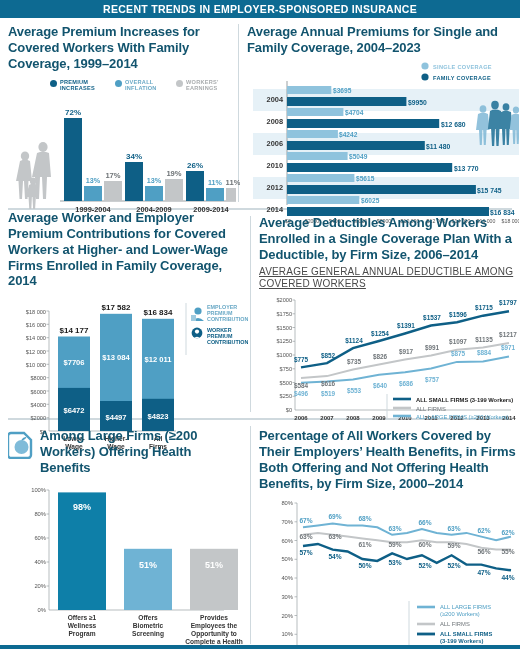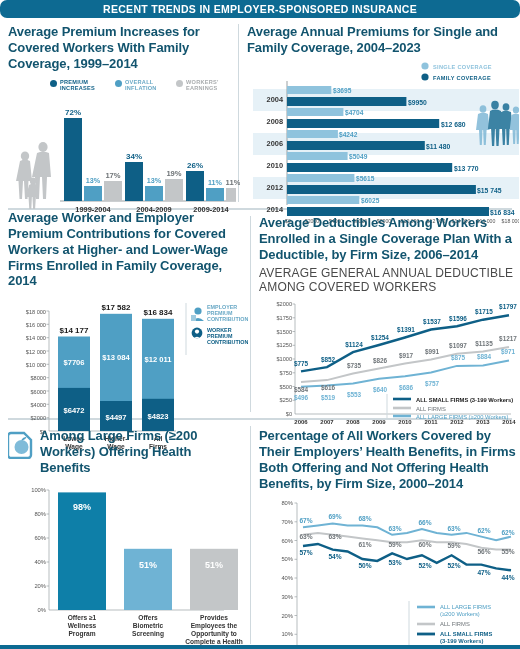--- a/index.html
+++ b/index.html
@@ -9,36 +9,36 @@
     font-family:"Liberation Sans", sans-serif;
     overflow:hidden;
     position:relative;
   }
   .page { width:520px; height:649px; position:relative; background:#fff; }
 
   
   .header {
     height:18px; background:#0d6a92; color:#fff;
     display:flex; align-items:center; justify-content:center;
-    font-size:10.5px; font-weight:bold; letter-spacing:.3px;border-radius:7px;
+    font-size:10.5px; font-weight:bold; letter-spacing:.3px;
   }
 
   
   .row { display:flex; }
   .panel { position:relative; }
   .vdiv { width:1px; background:#cfd9de; margin:6px 0; }
   .hdiv { height:2px; background:#cfd9de; }
 
   .ptitle {
     font-size:13px; font-weight:bold; color:#12546e;
     line-height:1.22; letter-spacing:-.1px;
   }
   .psub {
-    font-size:12px; color:#4a4a4a; line-height:1.2;
-    letter-spacing:.2px; margin-top:3px;
+    font-size:10px; color:#4a4a4a; line-height:1.2;
+    letter-spacing:.2px; margin-top:3px;text-decoration:underline;
   }
 
   
   .legend { display:flex; gap:9px; align-items:flex-start; }
   .lgi { display:flex; gap:3px; align-items:flex-start; }
   .dot { width:7px; height:7px; border-radius:50%; margin-top:1px; flex:none; }
   .lgtxt { font-size:5.6px; font-weight:bold; line-height:1.15; letter-spacing:.25px; }
 
   svg { display:block; }
   text { font-family:"Liberation Sans", sans-serif; }

